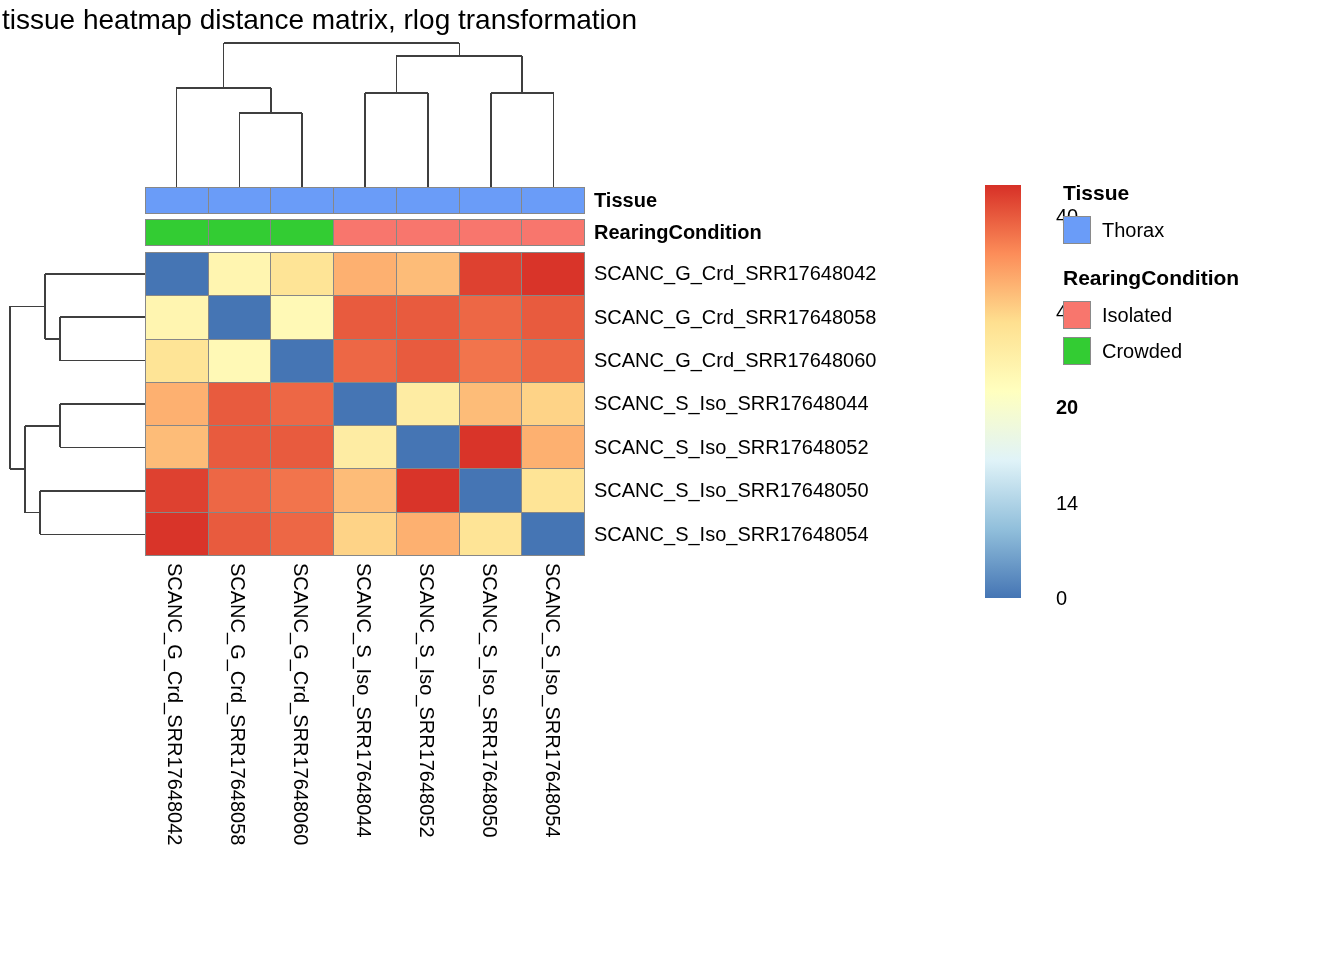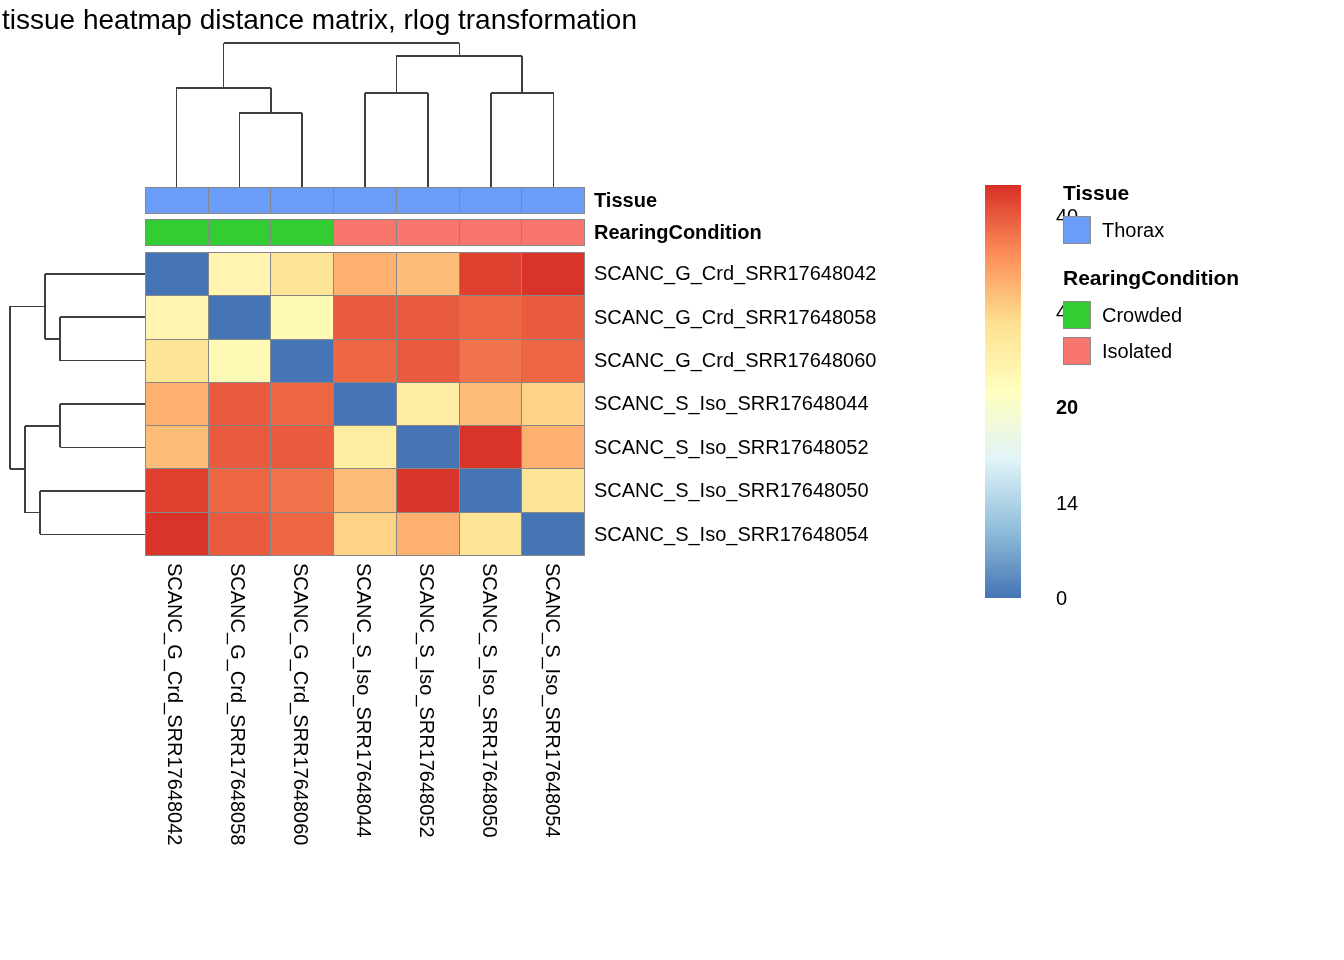--- a/index.html
+++ b/index.html
@@ -176,22 +176,22 @@
       <div class="legend-group">
         <div class="legend-title">Tissue</div>
         <div class="legend-item">
           <span class="swatch" style="background: rgb(106, 156, 248);"></span>
           <span>Thorax</span>
         </div>
       </div>
       <div class="legend-group">
         <div class="legend-title">RearingCondition</div>
         <div class="legend-item">
+          <span class="swatch" style="background: rgb(248, 118, 109);"></span>
+          <span>Isolated</span>
+        </div>
+        <div class="legend-item">
           <span class="swatch" style="background: rgb(51, 204, 51);"></span>
           <span>Crowded</span>
-        </div>
-        <div class="legend-item">
-          <span class="swatch" style="background: rgb(248, 118, 109);"></span>
-          <span>Isolated</span>
         </div>
       </div>
     </div>
 </div>
 
 </body></html>

